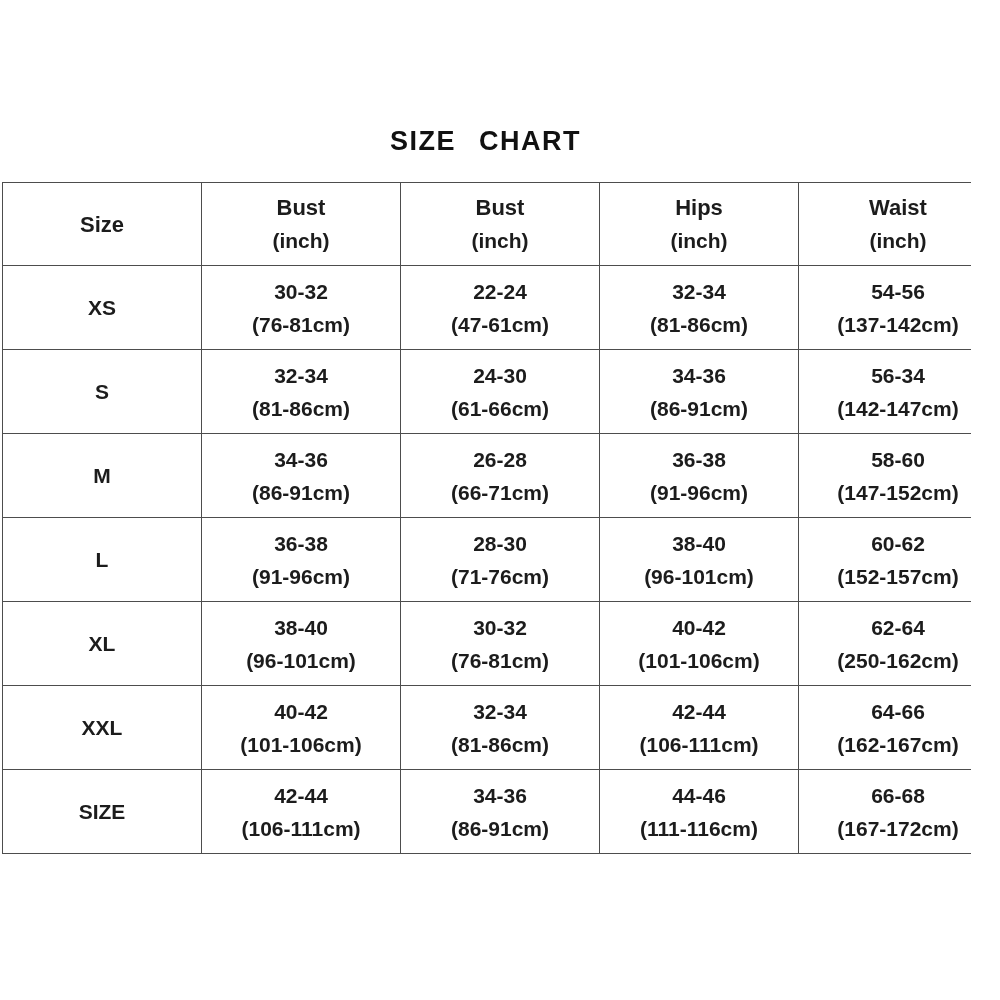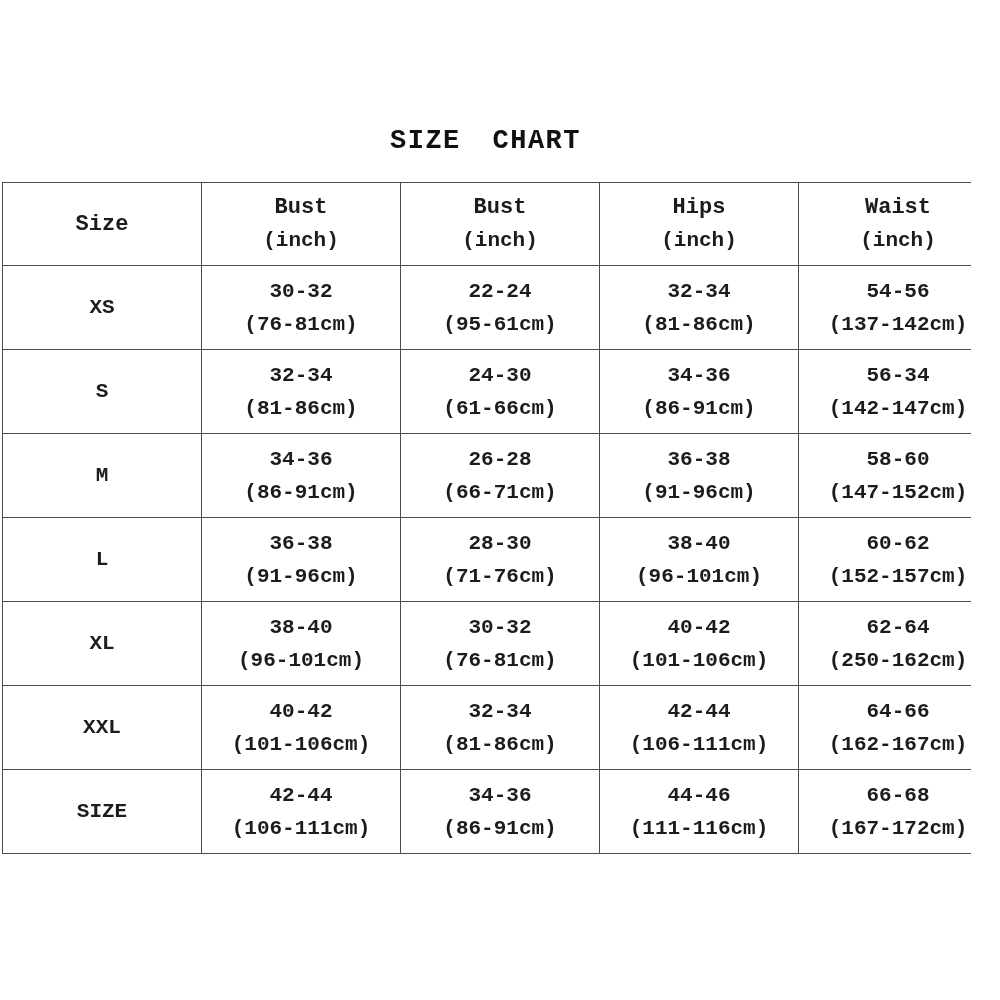--- a/index.html
+++ b/index.html
@@ -11,21 +11,20 @@
     font-family: "Liberation Sans", sans-serif;
     color: #1c1c1c;
     -webkit-font-smoothing: antialiased;
   }
   .page {
     position: relative;
     width: 971px;
     height: 1000px;
     background: #ffffff;
     overflow: hidden;
-    font-family: Liberation Mono, monospace;
   }
   .chart-title {
     position: absolute;
     top: 126px;
     left: 0;
     width: 100%;
     text-align: center;
     font-size: 27px;
     font-weight: bold;
     letter-spacing: 1.5px;
@@ -91,21 +90,21 @@
     <tbody>
 
       <tr>
         <td>XS</td>
         <td>
           <div>30-32</div>
           <div>(76-81cm)</div>
         </td>
         <td>
           <div>22-24</div>
-          <div>(95-61cm)</div>
+          <div>(47-61cm)</div>
         </td>
         <td>
           <div>32-34</div>
           <div>(81-86cm)</div>
         </td>
         <td>
           <div>54-56</div>
           <div>(137-142cm)</div>
         </td>
       </tr>

